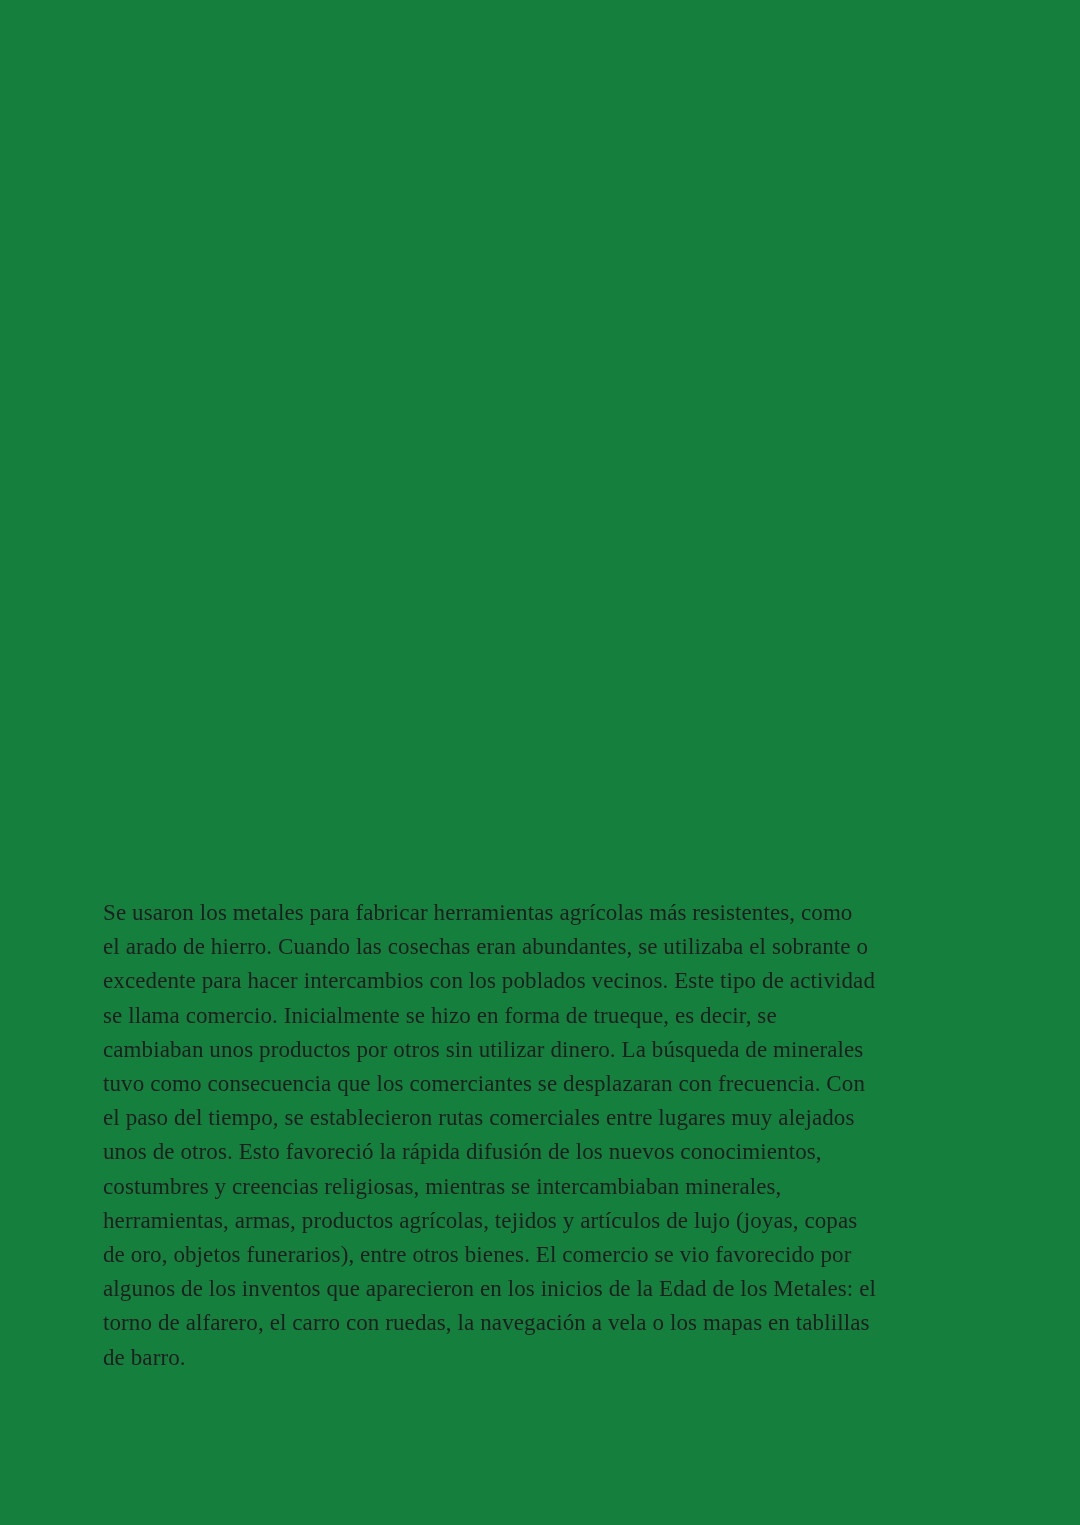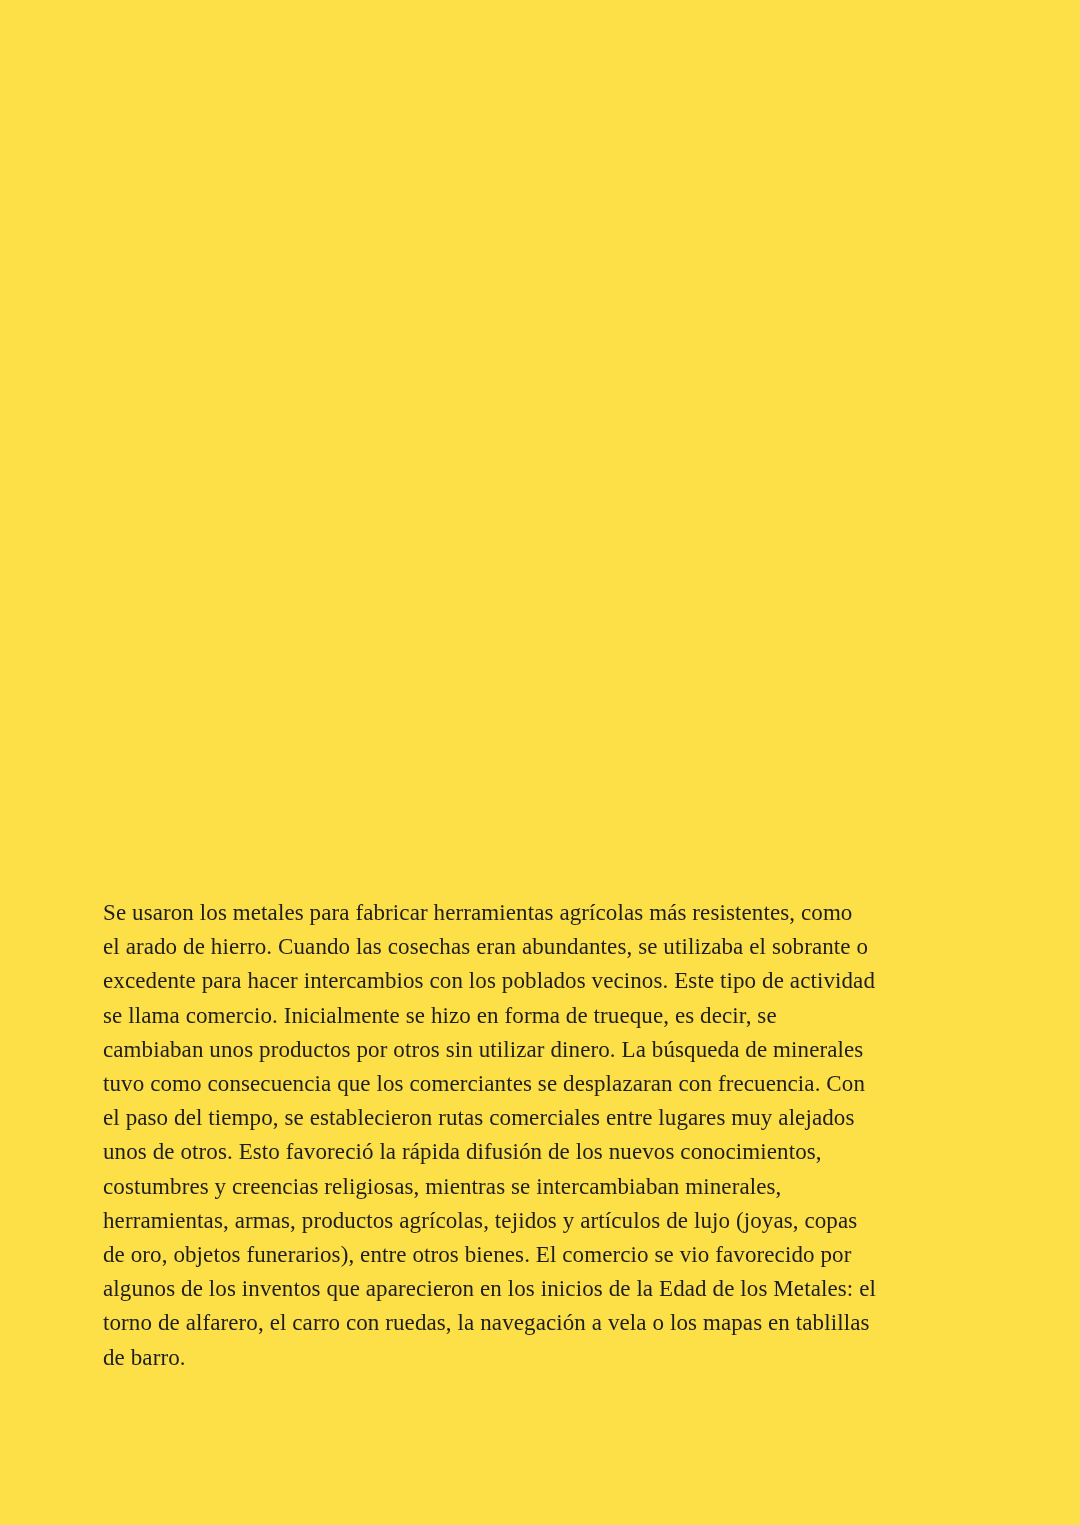--- a/index.html
+++ b/index.html
@@ -4,21 +4,21 @@
 <style>
   html, body {
     margin: 0;
     padding: 0;
     background: #ffffff;
   }
   .page {
     position: relative;
     width: 1080px;
     height: 1525px;
-    background: #fde047;
+    background: #15803d;
     overflow: hidden;
   }
   .body-paragraph {
     position: absolute;
     left: 103px;
     top: 896px;
     width: 950px;
     font-family: "Liberation Serif", "DejaVu Serif", serif;
     font-size: 23px;
     line-height: 34.2px;

